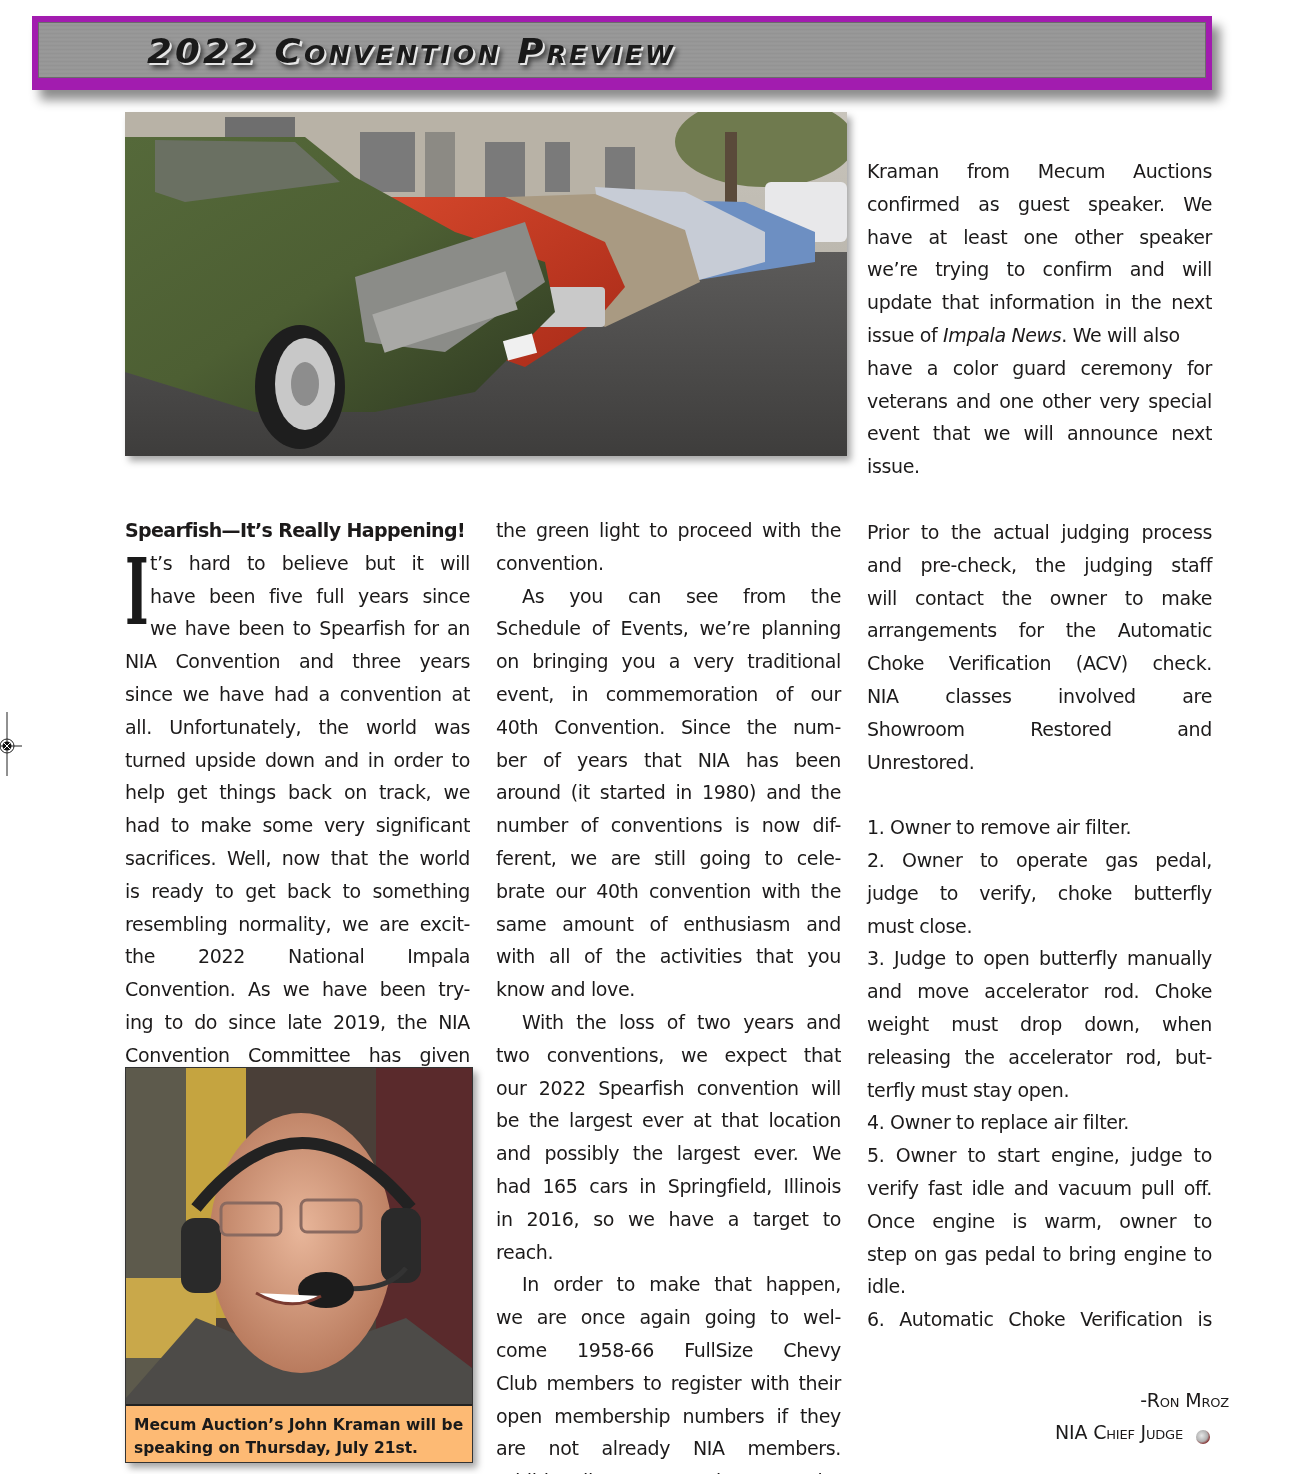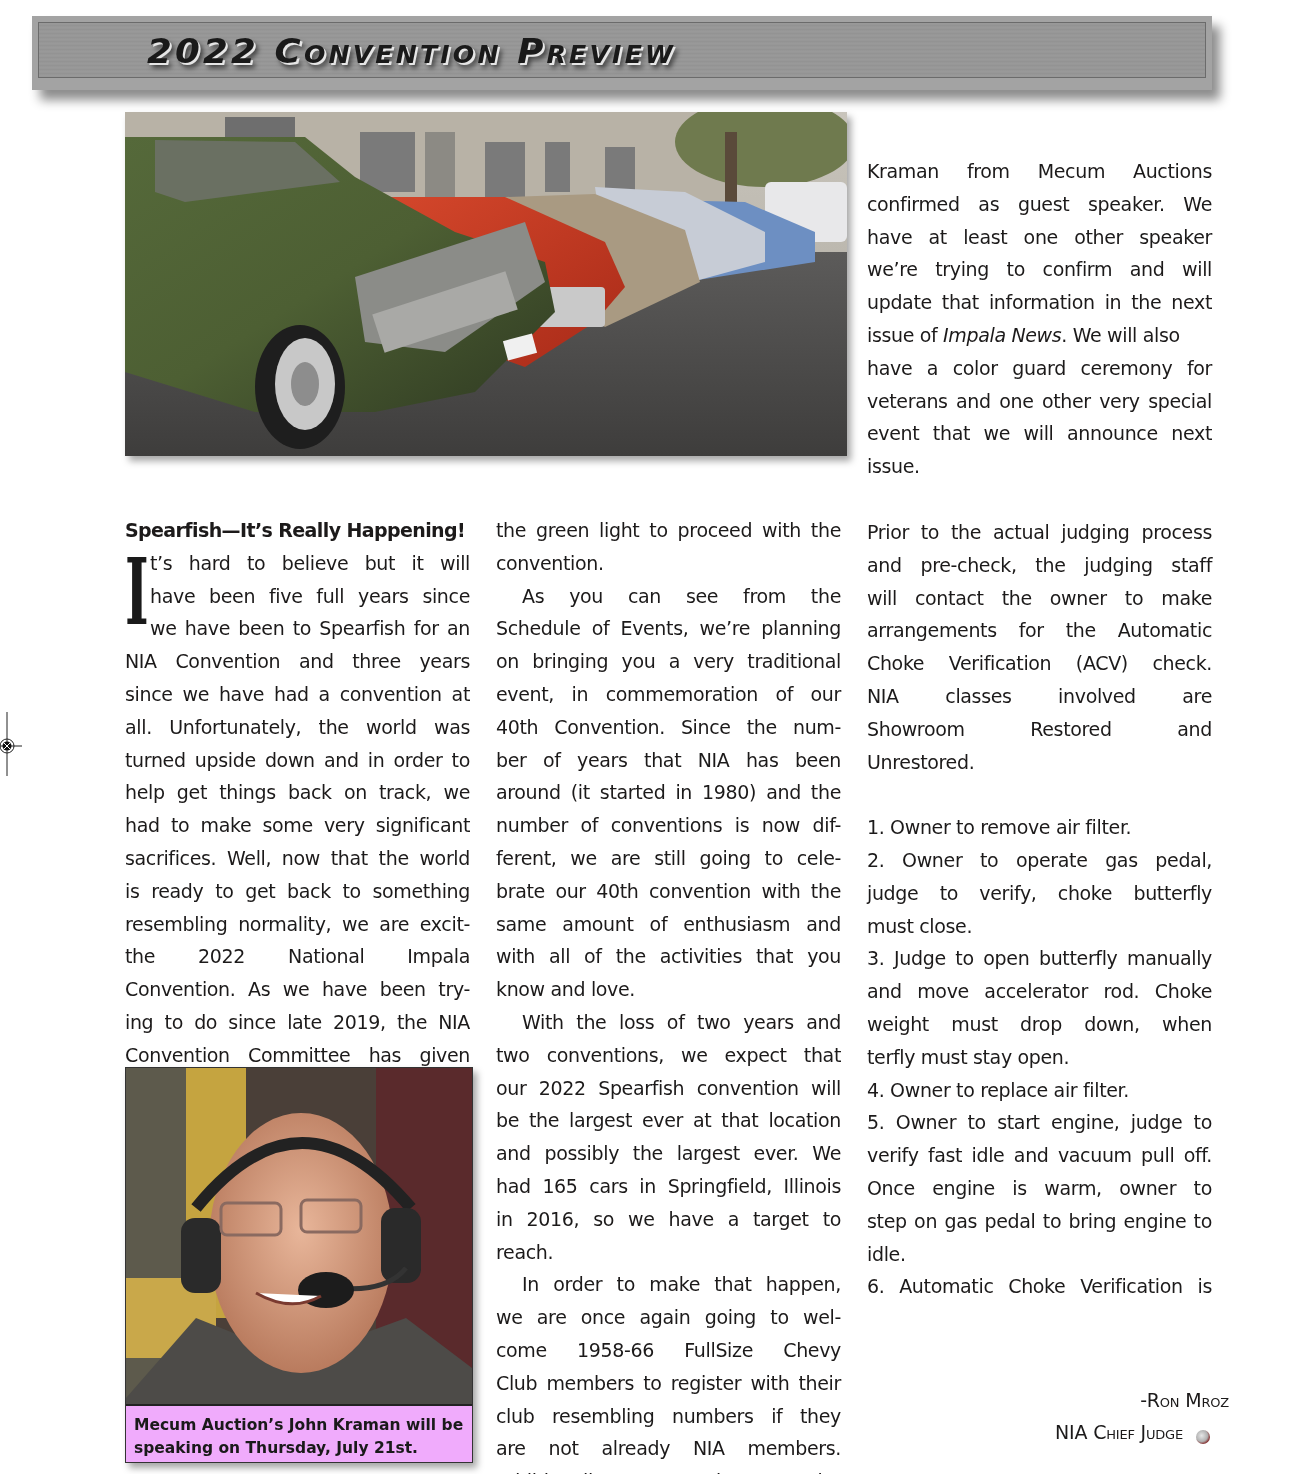--- a/index.html
+++ b/index.html
@@ -2,41 +2,41 @@
 <html><head>
 <meta charset="utf-8">
 <style>
   html, body { margin: 0; padding: 0; }
   body {
     width: 1293px; height: 1474px; background: #ffffff; position: relative; overflow: hidden;
     font-family: "DejaVu Sans", sans-serif; color: #1c1a1a;
   }
   .banner {
     position: absolute; left: 32px; top: 16px; width: 1180px; height: 74px;
-    background: #a3a3a3; box-shadow: 8px 10px 10px rgba(0,0,0,0.45);
+    background: #a21caf; box-shadow: 8px 10px 10px rgba(0,0,0,0.45);
   }
   .banner-inner {
     position: absolute; left: 6px; top: 6px; right: 6px; bottom: 12px;
     background: repeating-linear-gradient(180deg, #8f8f8f 0px, #a3a3a3 1px, #8b8b8b 2px, #9b9b9b 3px, #929292 4px);
     border: 1px solid #6b6b6b;
   }
   .banner-title {
     position: absolute; left: 108px; top: 8px; font-family: "DejaVu Sans", sans-serif;
     font-weight: bold; font-style: italic; font-size: 34px; letter-spacing: 3px; color: #1a1a1a;
     font-variant: small-caps;
     text-shadow: 2px 2px 0 #e6e6e6, 4px 5px 5px rgba(0,0,0,0.6);
     transform: scaleX(1.05); transform-origin: left center;
   }
   .photo {
     position: absolute; overflow: hidden; box-shadow: 4px 5px 7px rgba(0,0,0,0.35);
   }
   .cars-photo { left: 125px; top: 112px; width: 722px; height: 344px; background: #b6b3ac; }
   .speaker-photo { left: 125px; top: 1067px; width: 346px; height: 394px; background: #3d3a36; border: 1px solid #333; }
   .caption {
-    position: absolute; left: 0; right: 0; bottom: 0; height: 58px; background: #f0abfc;
+    position: absolute; left: 0; right: 0; bottom: 0; height: 58px; background: #fdba74;
     border-top: 2px solid #222; padding: 8px 8px 0 8px; box-sizing: border-box;
     font-family: "DejaVu Sans", sans-serif; font-weight: bold; font-size: 15.5px; line-height: 23px; color: #1a1a1a;
   }
   .col { position: absolute; font-family: "DejaVu Sans", sans-serif; font-size: 19px; color: #1c1a1a; margin-top: 44px; }
   .line {
     height: 32.8px; line-height: 32.8px; white-space: nowrap; text-align: justify; text-align-last: justify;
     letter-spacing: -0.35px;
   }
   .line.last { text-align-last: left; }
   .line.indent { padding-left: 26px; }
@@ -219,21 +219,21 @@
   <div class="line">our 2022 Spearfish convention will</div>
   <div class="line">be the largest ever at that location</div>
   <div class="line">and possibly the largest ever. We</div>
   <div class="line">had 165 cars in Springfield, Illinois</div>
   <div class="line">in 2016, so we have a target to</div>
   <div class="line last">reach.</div>
   <div class="line indent">In order to make that happen,</div>
   <div class="line">we are once again going to wel-</div>
   <div class="line">come 1958-66 FullSize Chevy</div>
   <div class="line">Club members to register with their</div>
-  <div class="line">club resembling numbers if they</div>
+  <div class="line">open membership numbers if they</div>
   <div class="line">are not already NIA members.</div>
   <div class="line">Additionally, we have John</div>
 </div>
 
 <div class="col col3a">
   <div class="line">Kraman from Mecum Auctions</div>
   <div class="line">confirmed as guest speaker. We</div>
   <div class="line">have at least one other speaker</div>
   <div class="line">we’re trying to confirm and will</div>
   <div class="line">update that information in the next</div>
@@ -254,20 +254,21 @@
   <div class="line">Showroom Restored and</div>
   <div class="line last">Unrestored.</div>
   <div class="gap"></div>
   <div class="line last">1. Owner to remove air filter.</div>
   <div class="line">2. Owner to operate gas pedal,</div>
   <div class="line">judge to verify, choke butterfly</div>
   <div class="line last">must close.</div>
   <div class="line">3. Judge to open butterfly manually</div>
   <div class="line">and move accelerator rod. Choke</div>
   <div class="line">weight must drop down, when</div>
+  <div class="line">releasing the accelerator rod, but-</div>
   <div class="line last">terfly must stay open.</div>
   <div class="line last">4. Owner to replace air filter.</div>
   <div class="line">5. Owner to start engine, judge to</div>
   <div class="line">verify fast idle and vacuum pull off.</div>
   <div class="line">Once engine is warm, owner to</div>
   <div class="line">step on gas pedal to bring engine to</div>
   <div class="line last">idle.</div>
   <div class="line">6. Automatic Choke Verification is</div>
 </div>
 

